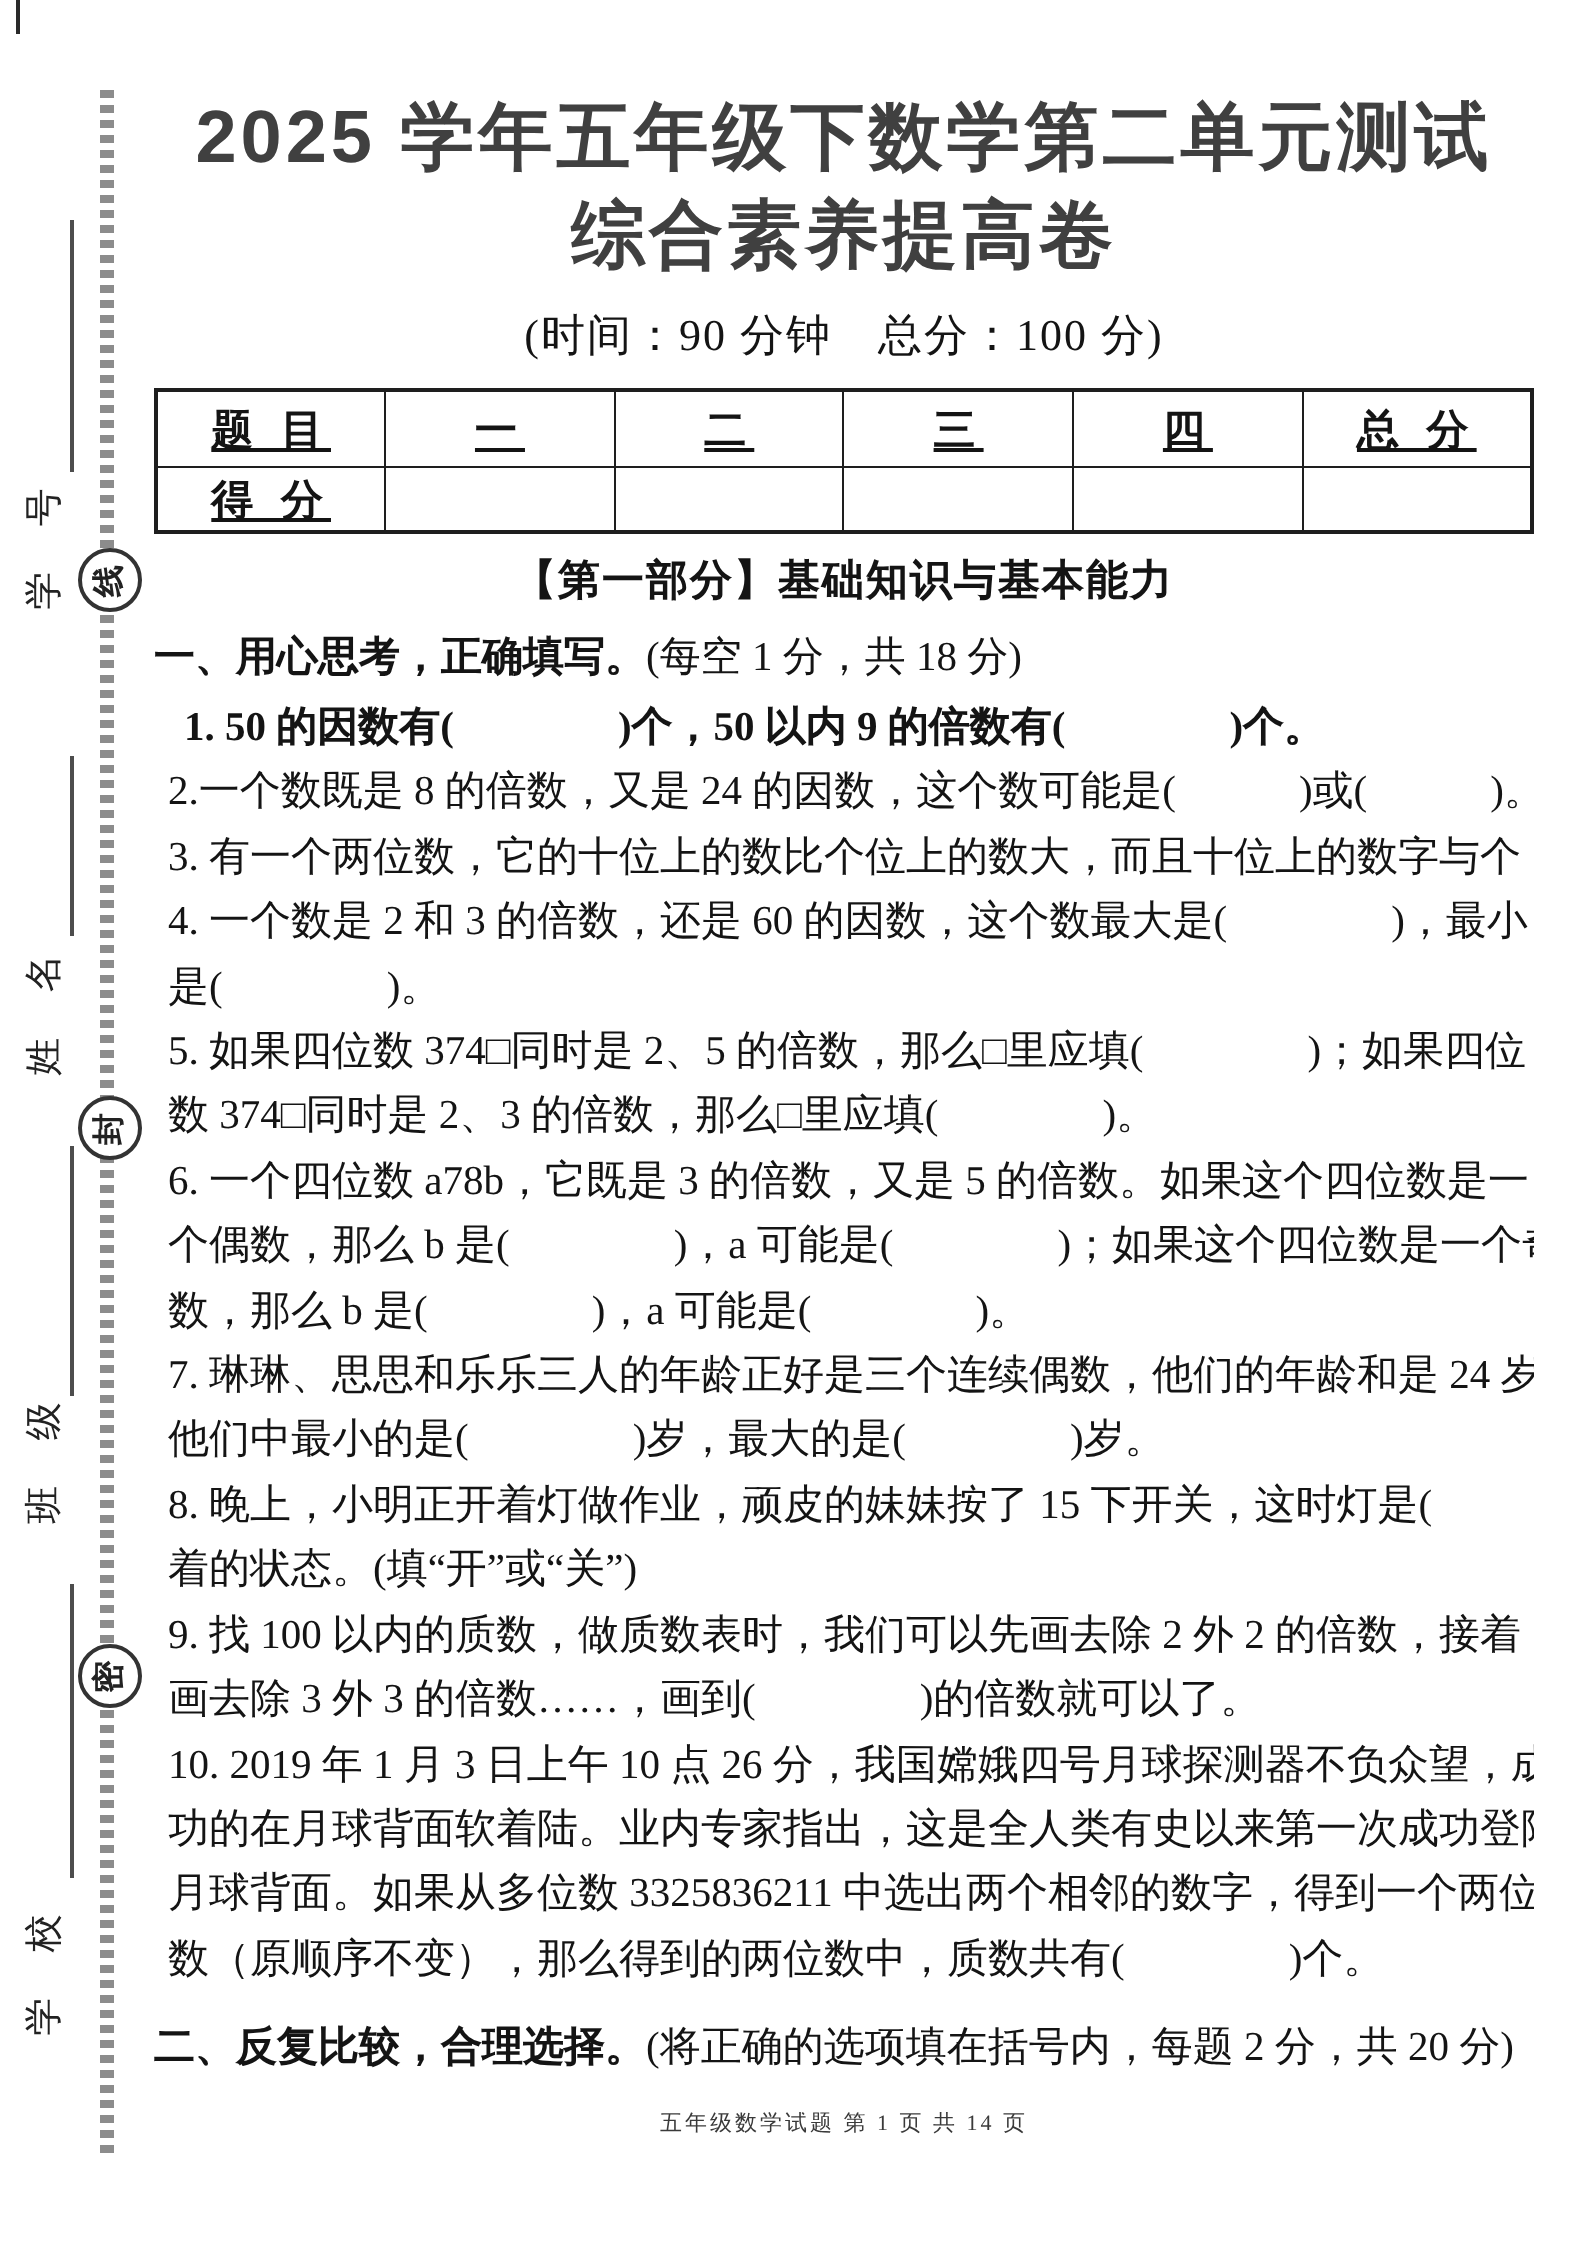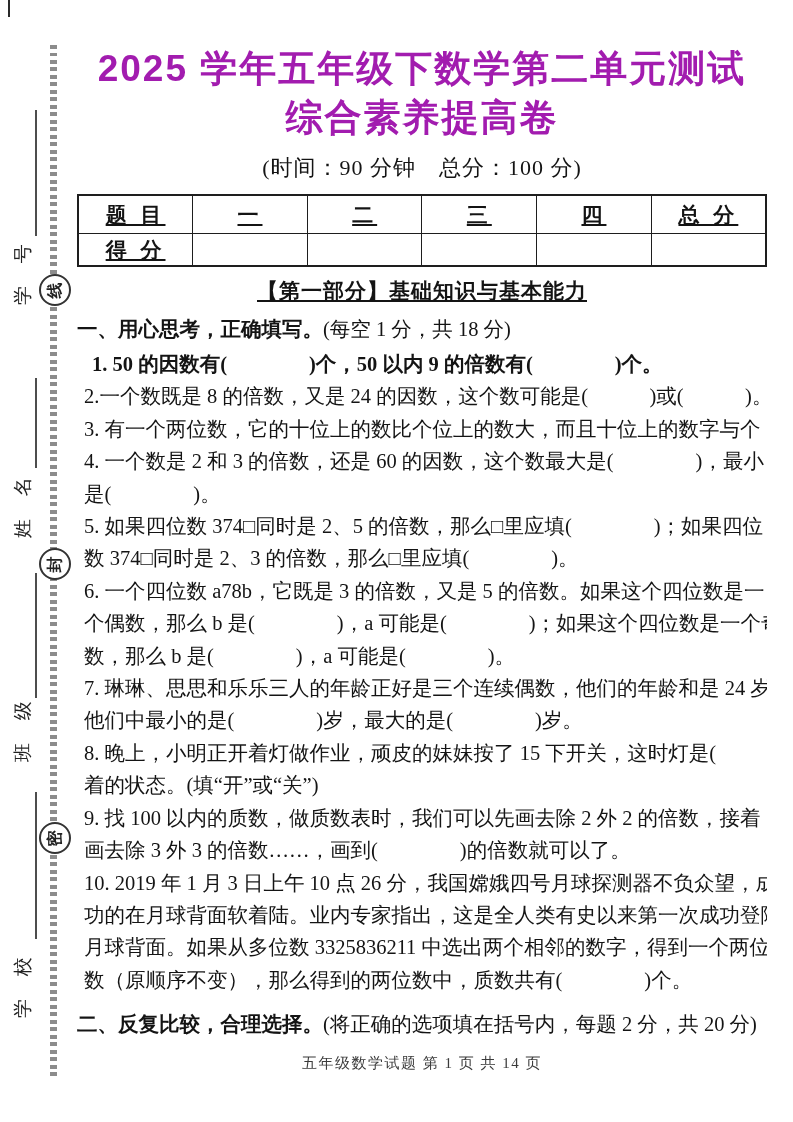--- a/index.html
+++ b/index.html
@@ -19,41 +19,41 @@
         transform:rotate(-90deg);font-size:19px;letter-spacing:9px;color:#222;}
   .sl1{top:257px;} .sl2{top:490px;} .sl3{top:714px;} .sl4{top:970px;}
   .seal-circle{position:absolute;left:39px;width:28px;height:28px;border:2px solid #333;border-radius:50%;
         background:#fff;display:flex;align-items:center;justify-content:center;z-index:2;}
   .sc1{top:274px;} .sc2{top:548px;} .sc3{top:822px;}
   .seal-circle span{display:block;transform:rotate(-90deg);font-size:16px;font-weight:600;color:#222;}
 
   
   .content{position:absolute;left:77px;top:0;width:690px;}
   .title{text-align:center;font-family:"Liberation Sans","DejaVu Sans",sans-serif;font-weight:700;
-        font-size:37px;line-height:49px;letter-spacing:2px;color:#a21caf;}
+        font-size:37px;line-height:49px;letter-spacing:2px;color:#404040;}
   .title1{margin-top:44px;}
   .subtitle{text-align:center;font-size:22px;margin-top:11px;letter-spacing:1px;}
 
   table.score-table{border-collapse:collapse;width:100%;margin-top:11px;table-layout:fixed;border:2px solid #1e1e1e;}
   table.score-table td{border:1.5px solid #1e1e1e;text-align:center;
         font-family:"Liberation Sans","DejaVu Sans",sans-serif;font-weight:700;font-size:21px;letter-spacing:4px;text-decoration:underline;}
   table.score-table tr.r1 td{height:35px;}
   table.score-table tr.r2 td{height:29px;}
 
   .part-heading{text-align:center;font-family:"Liberation Sans","DejaVu Sans",sans-serif;font-weight:700;
-        font-size:21px;margin-top:9px;line-height:30px;letter-spacing:1px;text-decoration:underline;}
+        font-size:21px;margin-top:9px;line-height:30px;letter-spacing:1px;}
   .sec-heading{font-size:20.5px;line-height:31px;margin-top:7px;white-space:nowrap;overflow:hidden;}
   .sec-bold{font-family:"Liberation Sans","DejaVu Sans",sans-serif;font-weight:700;}
   .sec2{margin-top:12px;}
 
   .questions{margin-top:3px;padding-left:7px;font-size:20.5px;line-height:32.4px;}
   .ql{white-space:nowrap;overflow:hidden;}
   .indent1{padding-left:8px;font-weight:bold;}
 
-  .footer{text-align:center;font-size:15px;margin-top:14px;letter-spacing:1.5px;color:#3a3a3a;}
+  .footer{text-align:center;font-size:11px;margin-top:14px;letter-spacing:1.5px;color:#3a3a3a;}
 </style>
 </head>
 <body>
 
 <div class="page">
 
   <div class="edge-mark"></div>
   <div class="seal-dotted"></div>
 
   <div class="write-line wl1"></div>

